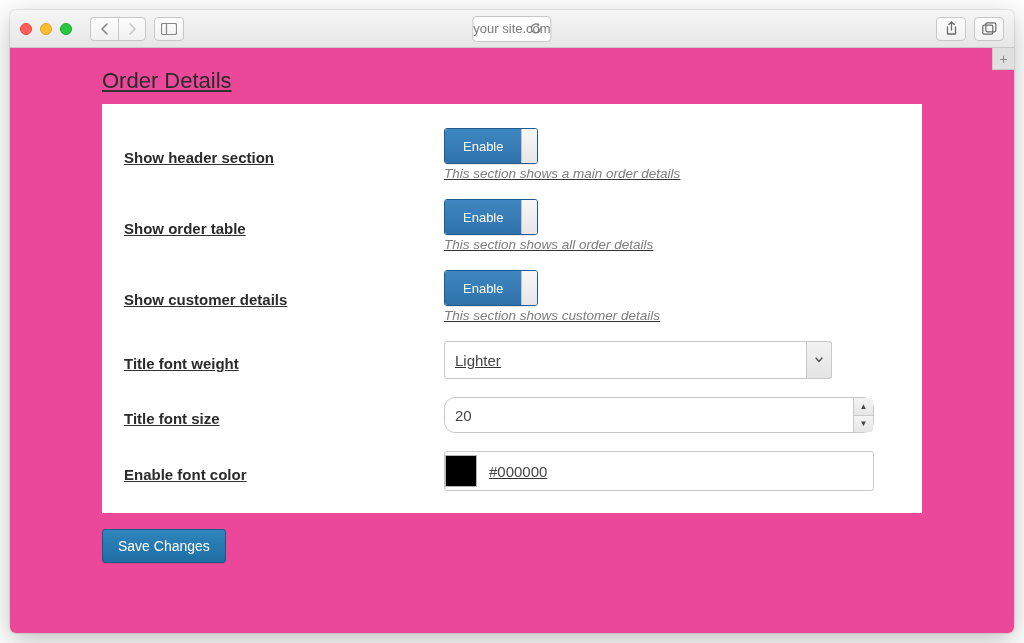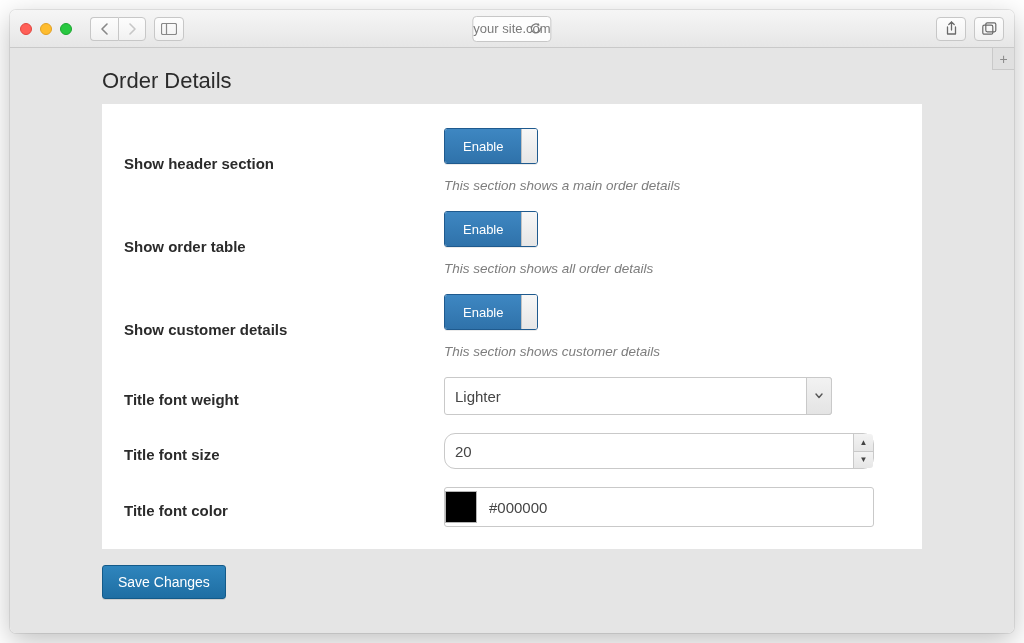--- a/index.html
+++ b/index.html
@@ -80,23 +80,24 @@
     .newtab-corner {
       position: absolute; right: 0; top: 38px;
       width: 22px; height: 22px;
       background: #e0e0e0; border-left: 1px solid #c9c9c9; border-bottom: 1px solid #c9c9c9;
       display: flex; align-items: center; justify-content: center;
       color: #8a8a8a; font-size: 14px;
     }
     
     .viewport {
       height: calc(100% - 38px);
-      background: #e5e5e5;
+      background: #ec4899;
       overflow: hidden;
       padding-top: 0;
+      text-decoration: underline;
     }
     .content-wrap {
       padding: 14px 92px 20px 92px;
     }
     .page-title {
       font-size: 22px;
       font-weight: 400;
       color: #2b2b2b;
       margin: 6px 0 10px 0;
     }
@@ -114,21 +115,21 @@
       font-weight: 700;
       font-size: 15px;
       color: #2b2b2b;
       padding-top: 6px;
     }
     .row-control { flex: 1; }
     .help-text {
       font-style: italic;
       color: #7d7d7d;
       font-size: 13.5px;
-      margin-top: 14px;
+      margin-top: 2px;
     }
     
     .toggle {
       display: inline-flex; align-items: stretch;
       height: 36px;
       border-radius: 3px;
       border: 1px solid #1f5a8e;
       overflow: hidden;
       box-shadow: 0 1px 0 rgba(0,0,0,0.08);
       cursor: pointer;
@@ -356,21 +357,21 @@
               <input class="num-input" type="text" value="20" style="">
               <div class="spinner">
                 <div class="spin-btn">▲</div>
                 <div class="spin-btn">▼</div>
               </div>
             </div>
           </div>
         </div>
 
         <div class="row">
-          <div class="row-label">Title font color</div>
+          <div class="row-label">Enable font color</div>
           <div class="row-control">
             <div class="color-wrap">
               <div class="swatch" style="background:#000000"></div>
               <input class="color-text" type="text" value="#000000" style="">
             </div>
           </div>
         </div>
 
       </div>
 

